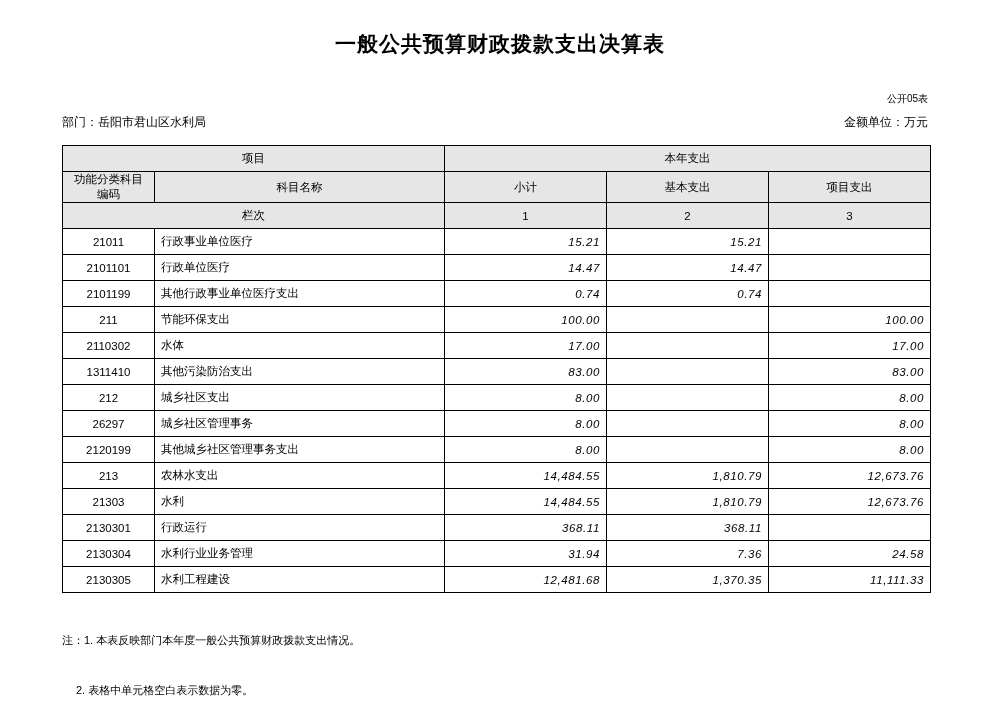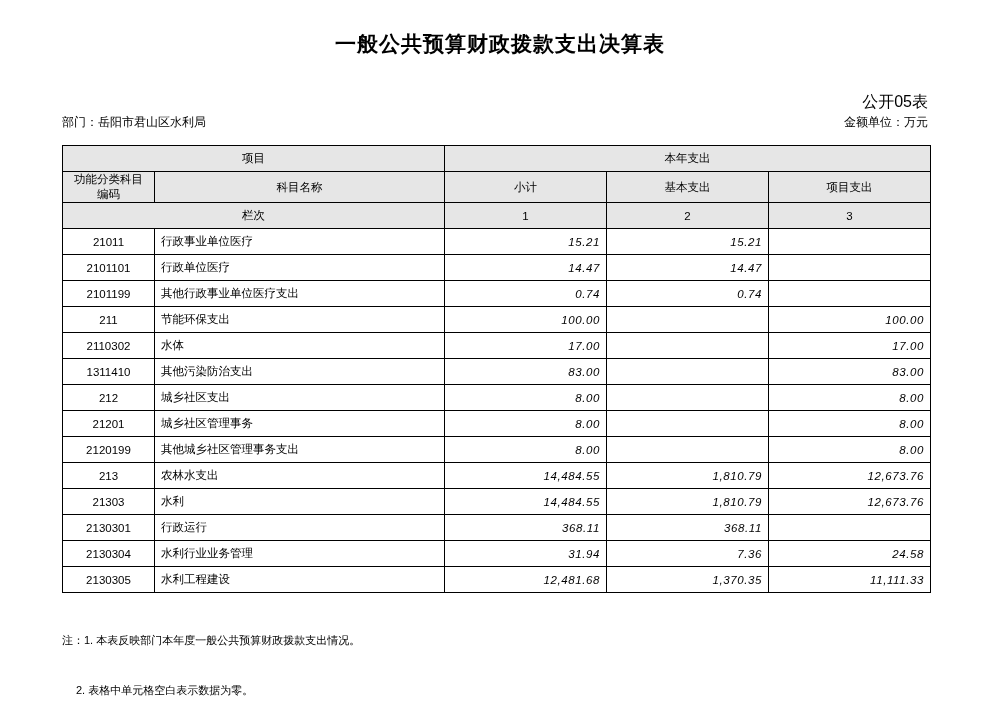--- a/index.html
+++ b/index.html
@@ -25,21 +25,21 @@
     font-size: 21px;
     font-weight: bold;
     letter-spacing: 1px;
     margin-top: 30px;
     font-family: Liberation Mono, monospace;
   }
   .sheet-code {
     position: absolute;
     right: 72px;
     top: 62px;
-    font-size: 16px;
+    font-size: 10px;
     font-family: "Liberation Sans", "DejaVu Sans", sans-serif;
   }
   .meta-row {
     position: absolute;
     left: 62px;
     right: 72px;
     top: 84px;
     font-size: 12px;
     font-family: "Liberation Sans", "DejaVu Sans", sans-serif;
     display: flex;
@@ -196,21 +196,21 @@
             <td class="cell-num">83.00</td>
           </tr>
           <tr>
             <td class="cell-code">212</td>
             <td class="cell-name ind-0">城乡社区支出</td>
             <td class="cell-num">8.00</td>
             <td class="cell-num"></td>
             <td class="cell-num">8.00</td>
           </tr>
           <tr>
-            <td class="cell-code">21201</td>
+            <td class="cell-code">26297</td>
             <td class="cell-name ind-1">城乡社区管理事务</td>
             <td class="cell-num">8.00</td>
             <td class="cell-num"></td>
             <td class="cell-num">8.00</td>
           </tr>
           <tr>
             <td class="cell-code">2120199</td>
             <td class="cell-name ind-2">其他城乡社区管理事务支出</td>
             <td class="cell-num">8.00</td>
             <td class="cell-num"></td>

